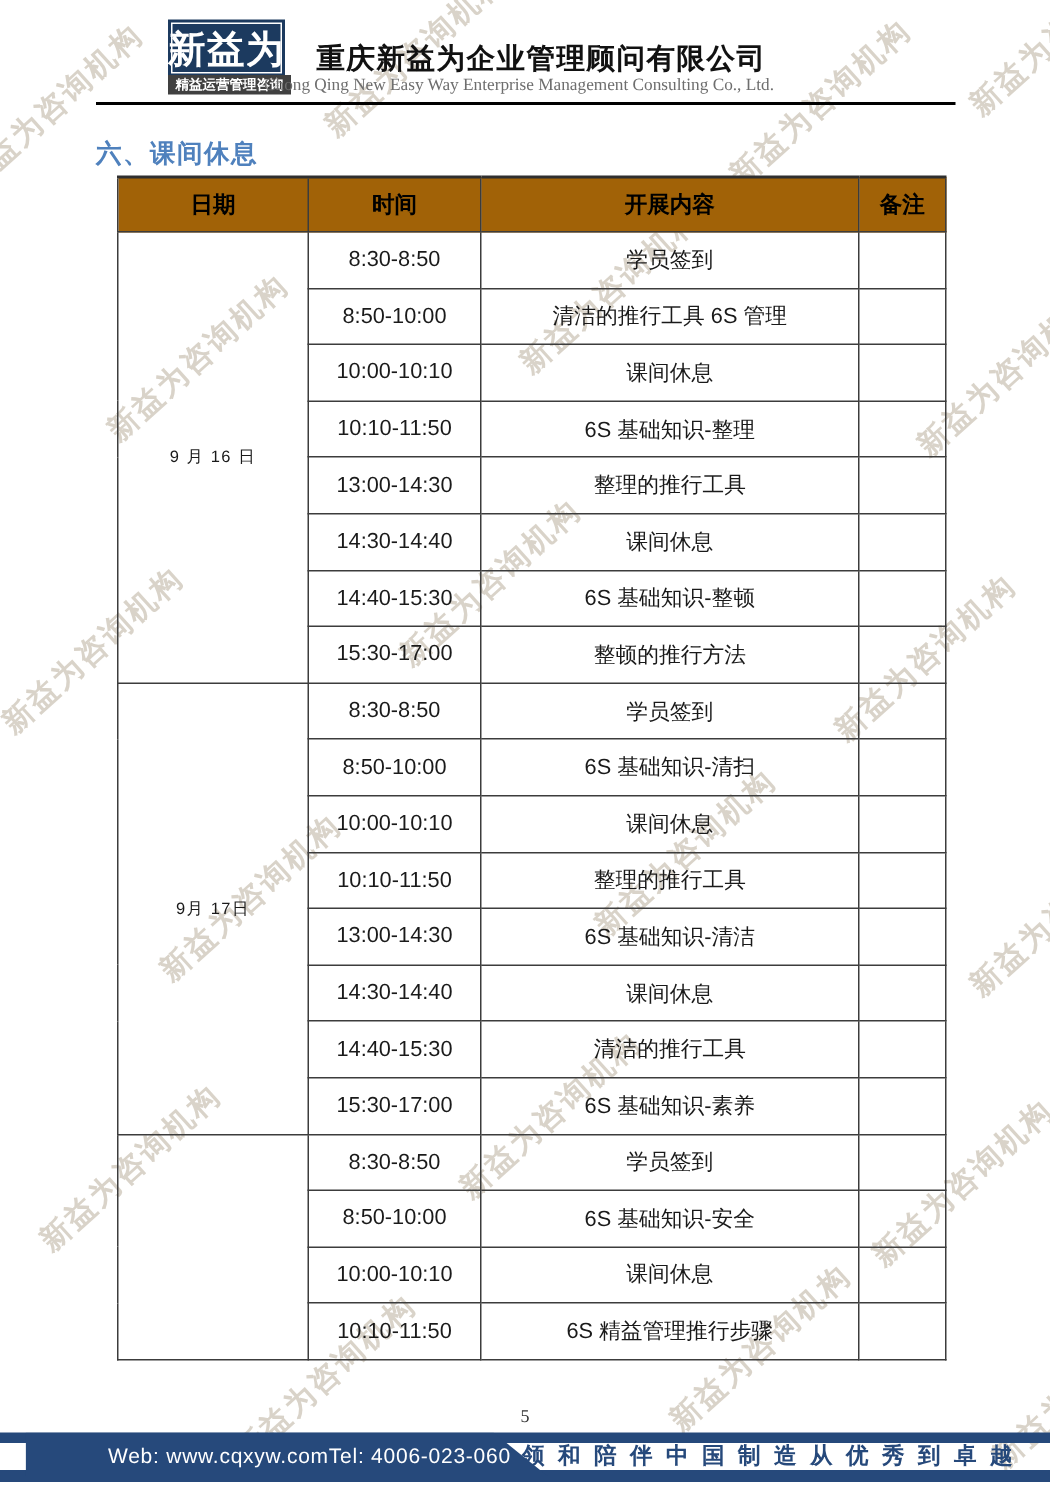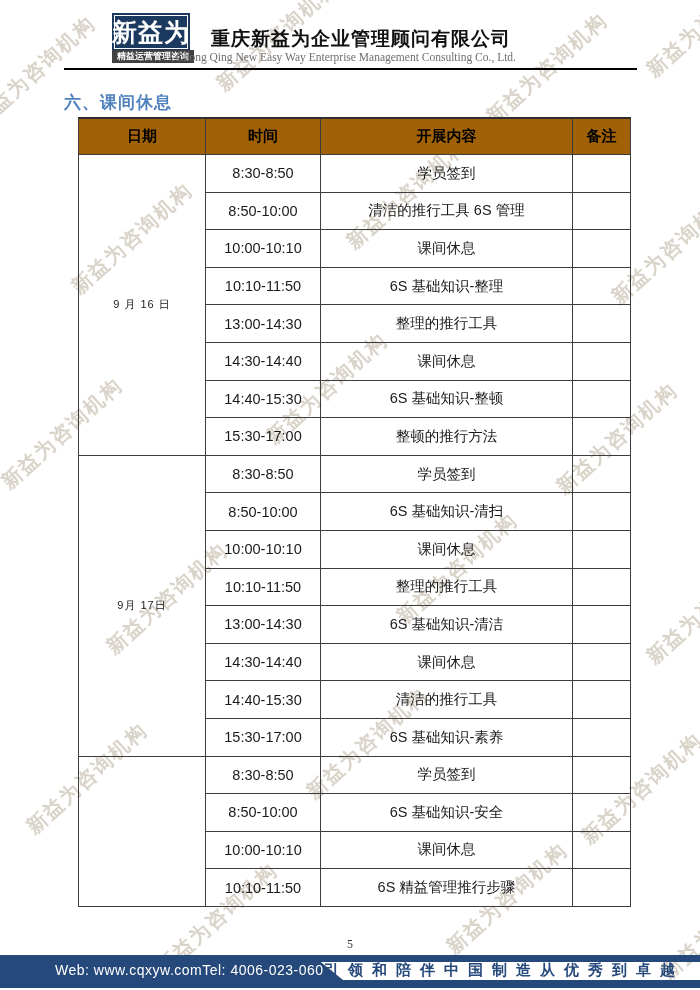--- a/index.html
+++ b/index.html
@@ -70,21 +70,21 @@
   .sched td.date-cell{font-size:11px;letter-spacing:1px;}
   
   .page-number{
     position:absolute;left:0;top:937px;width:700px;text-align:center;z-index:2;
     font-family:"Liberation Serif","DejaVu Serif",serif;font-size:12px;color:#333;
   }
   .footer-strip-top{
     position:absolute;left:0;top:955px;width:700px;height:7px;background:#26497b;z-index:2;
   }
   .footer-band{
-    position:absolute;left:0;top:955px;width:360px;height:29px;background:#26497b;z-index:3;
+    position:absolute;left:17px;top:955px;width:360px;height:29px;background:#26497b;z-index:3;
     clip-path:polygon(0 0,312px 0,348px 100%,0 100%);
     display:flex;align-items:center;
   }
   .footer-web{
     color:#fff;font-size:14px;letter-spacing:0.5px;padding-left:55px;white-space:nowrap;
   }
   .footer-slogan{
     position:absolute;right:16px;top:961px;z-index:2;
     color:#26497b;font-size:15px;font-weight:bold;letter-spacing:9px;white-space:nowrap;text-align:center;
   }

